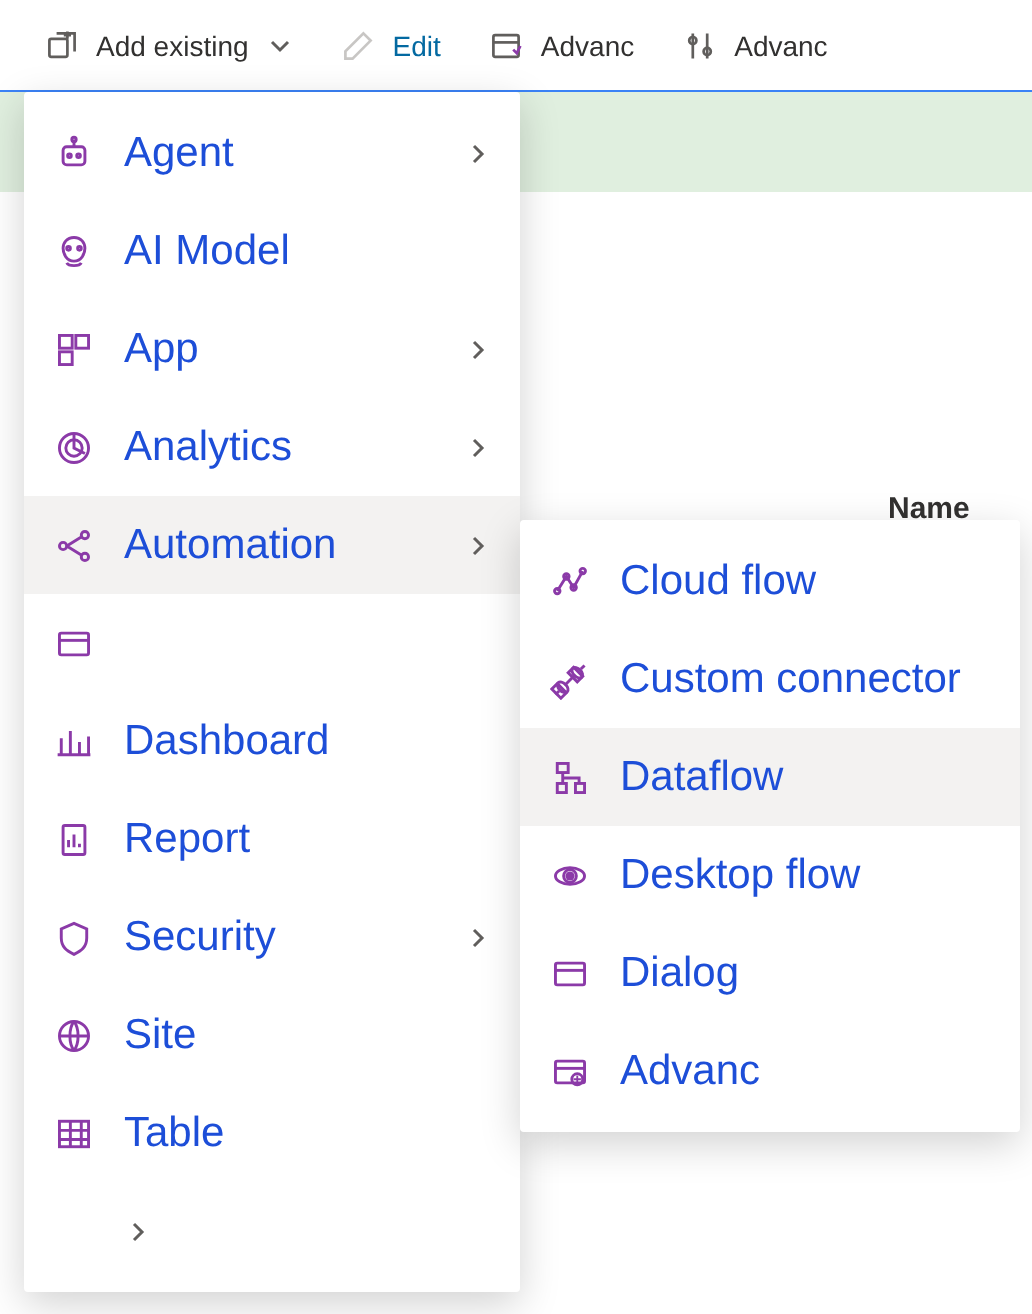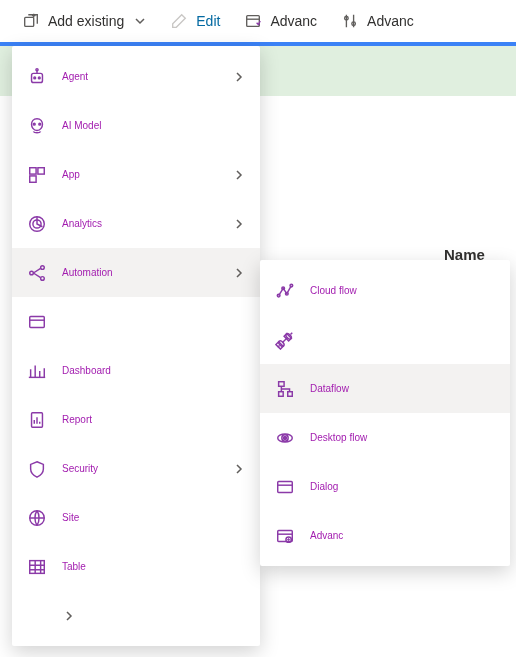--- a/index.html
+++ b/index.html
@@ -12,21 +12,21 @@
     font-family: "Segoe UI", -apple-system, sans-serif;
     background: #fff;
     color: #323130;
   }
   .toolbar {
     display: flex;
     align-items: center;
     height: 46px;
     padding: 0 12px;
     gap: 4px;
-    border-bottom: 4px solid #3b82f6;
+    border-bottom: 1px solid #3b82f6;
   }
   .tb-btn {
     display: flex;
     align-items: center;
     gap: 8px;
     padding: 6px 10px;
     font-size: 14px;
     cursor: pointer;
     color: #323130;
   }
@@ -58,22 +58,22 @@
     box-shadow:0 6px 20px rgba(0,0,0,0.18);
     border-radius:2px;
     padding:6px 0;
   }
   .menu-item {
     display:flex;
     align-items:center;
     height:49px;
     padding:0 14px;
     gap:14px;
-    font-size:10px;
-    color:#a21caf;
+    font-size:21px;
+    color:#1d4ed8;
     cursor:pointer;
     position:relative;
   }
   .menu-item.hover { background:#f3f2f1; }
   .menu-item .mic {
     width:22px;height:22px;display:flex;align-items:center;justify-content:center;
   }
   .menu-item .mic svg { stroke:#8b3aa8; fill:none; stroke-width:1.6; }
   .menu-item .label { flex:1; }
   .menu-item .sub-chev {
@@ -307,20 +307,21 @@
         <svg viewBox="0 0 22 22" width="20" height="20">
           <path d="M8 14l6-6"></path>
           <path d="M13 4l5 5-3 3-5-5 3-3zM4 13l5 5-3 3-5-5 3-3z" transform="translate(0 0)"></path>
           <path d="M14 3l5 5M3 14l5 5" stroke-width="0"></path>
           <path d="M12 4l6 6-3 3-6-6zM4 12l6 6-3 3-6-6z" stroke-width="0"></path>
           <ellipse cx="15" cy="7" rx="3.5" ry="2.2" transform="rotate(45 15 7)"></ellipse>
           <ellipse cx="7" cy="15" rx="3.5" ry="2.2" transform="rotate(45 7 15)"></ellipse>
           <path d="M17 5l2-2M5 17l-2 2"></path>
         </svg>
       </span>
+      <span class="label">Custom connector</span>
     </div>
     <div class="menu-item hover">
       <span class="mic">
         <svg viewBox="0 0 22 22" width="20" height="20">
           <rect x="4" y="3" width="6" height="5"></rect>
           <rect x="4" y="14" width="5" height="5"></rect>
           <rect x="14" y="14" width="5" height="5"></rect>
           <path d="M7 8v3h9v3M7 11v3"></path>
         </svg>
       </span>

